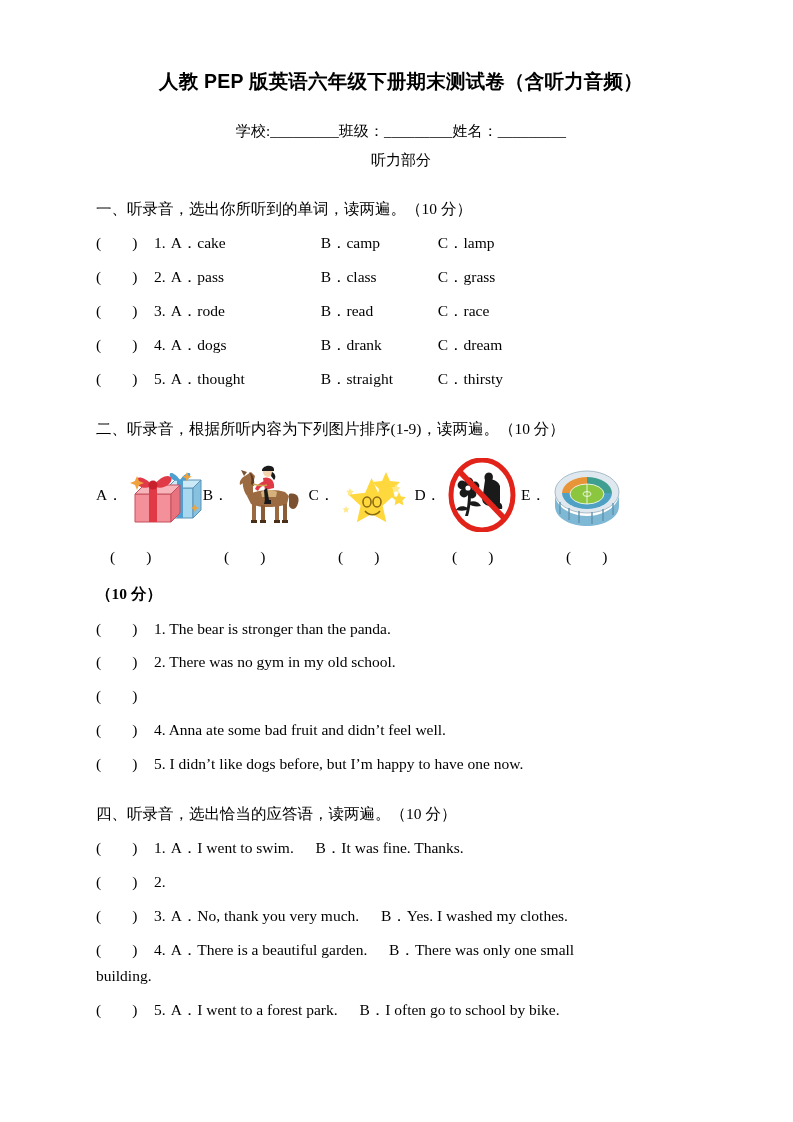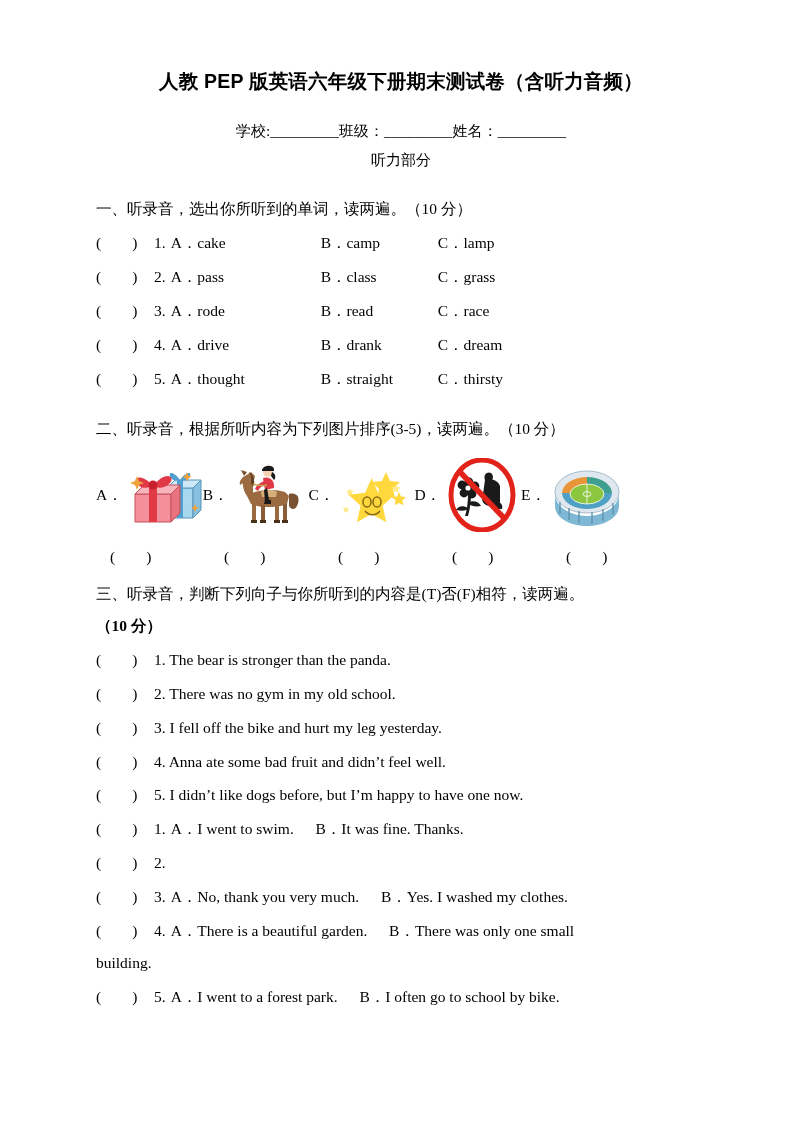--- a/index.html
+++ b/index.html
@@ -153,21 +153,21 @@
     line-height: 1.35;
   }
   .resp-body {
     flex: 1 1 auto;
   }
   .resp-a { white-space: nowrap; text-align: center; }
   .resp-b { white-space: nowrap; }
   .resp-inline .gap { display: inline-block; width: 14px; }
   .overflow-line {
     font-size: 15.5px;
-    margin-top: 11px;
+    margin-top: 5px;
     line-height: 1.35;
   }
 </style>
 </head>
 <body>
 
 <div class="page">
   <div class="content">
 
     <div class="doc-title">人教 PEP 版英语六年级下册期末测试卷（含听力音频）</div>
@@ -195,33 +195,33 @@
     <div class="q-row">
       <span class="q-bracket">(        )</span>
       <span class="q-num">3.</span>
       <span class="opt-a">A．rode</span>
       <span class="opt-b">B．read</span>
       <span class="opt-c">C．race</span>
     </div>
     <div class="q-row">
       <span class="q-bracket">(        )</span>
       <span class="q-num">4.</span>
-      <span class="opt-a">A．drive</span>
+      <span class="opt-a">A．dogs</span>
       <span class="opt-b">B．drank</span>
       <span class="opt-c">C．dream</span>
     </div>
     <div class="q-row">
       <span class="q-bracket">(        )</span>
       <span class="q-num">5.</span>
       <span class="opt-a">A．thought</span>
       <span class="opt-b">B．straight</span>
       <span class="opt-c">C．thirsty</span>
     </div>
 
-    <div class="section-heading">二、听录音，根据所听内容为下列图片排序(3-5)，读两遍。（10 分）</div>
+    <div class="section-heading">二、听录音，根据所听内容为下列图片排序(1-9)，读两遍。（10 分）</div>
 
     <div class="pic-row">
 
       <div class="pic-item">
         <span class="pic-label">A．</span>
         <span class="pic-box">
           <svg width="78" height="74" viewBox="0 0 78 74">
 
             <polygon points="42,30 68,30 68,60 42,60" fill="#a8d8ef" stroke="#5a93b8" stroke-width="1"></polygon>
             <polygon points="42,30 50,22 76,22 68,30" fill="#cbe9f7" stroke="#5a93b8" stroke-width="1"></polygon>
@@ -376,45 +376,44 @@
 
     <div class="bracket-row">
       <span class="bracket-cell">(        )</span>
       <span class="bracket-cell">(        )</span>
       <span class="bracket-cell">(        )</span>
       <span class="bracket-cell">(        )</span>
       <span class="bracket-cell">(        )</span>
     </div>
 
     <div class="section-heading wrap">
-      <span>三、听录音，判断下列向子与你所听到的内容是(T)否(F)相符，读两遍。</span>
       <span class="cont">（10 分）</span>
     </div>
 
     <div class="tf-row">
       <span class="q-bracket">(        )</span>
       <span class="tf-text">1. The bear is stronger than the panda.</span>
     </div>
     <div class="tf-row">
       <span class="q-bracket">(        )</span>
       <span class="tf-text">2. There was no gym in my old school.</span>
     </div>
     <div class="tf-row">
       <span class="q-bracket">(        )</span>
-      <span class="tf-text">3. I fell off the bike and hurt my leg yesterday.</span>
     </div>
     <div class="tf-row">
       <span class="q-bracket">(        )</span>
       <span class="tf-text">4. Anna ate some bad fruit and didn’t feel well.</span>
     </div>
     <div class="tf-row">
       <span class="q-bracket">(        )</span>
       <span class="tf-text">5. I didn’t like dogs before, but I’m happy to have one now.</span>
     </div>
 
+    <div class="section-heading">四、听录音，选出恰当的应答语，读两遍。（10 分）</div>
 
     <div class="resp-row">
       <span class="q-bracket">(        )</span>
       <span class="q-num">1.</span>
       <span class="resp-body resp-inline">
         <span class="resp-a">A．I went to swim.</span>
         <span class="gap"></span>
         <span class="resp-b">B．It was fine. Thanks.</span>
       </span>
     </div>

